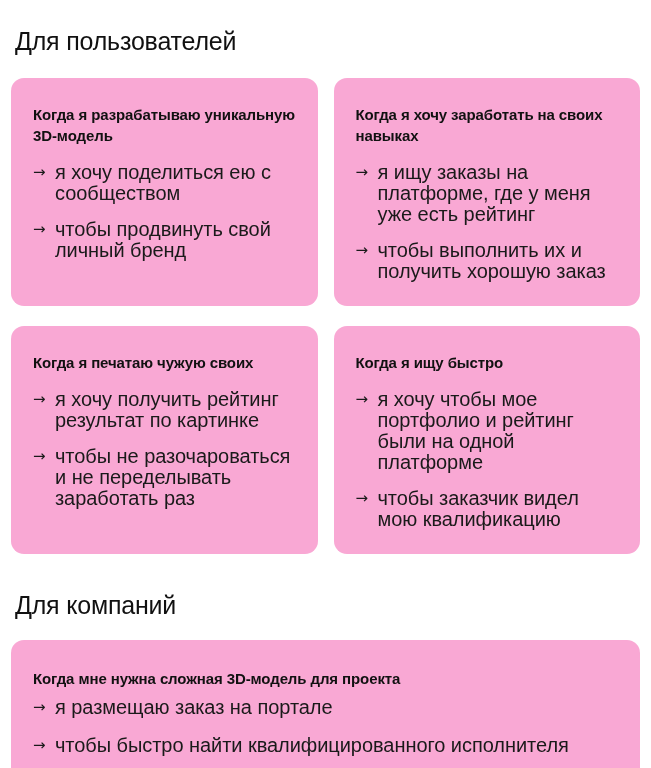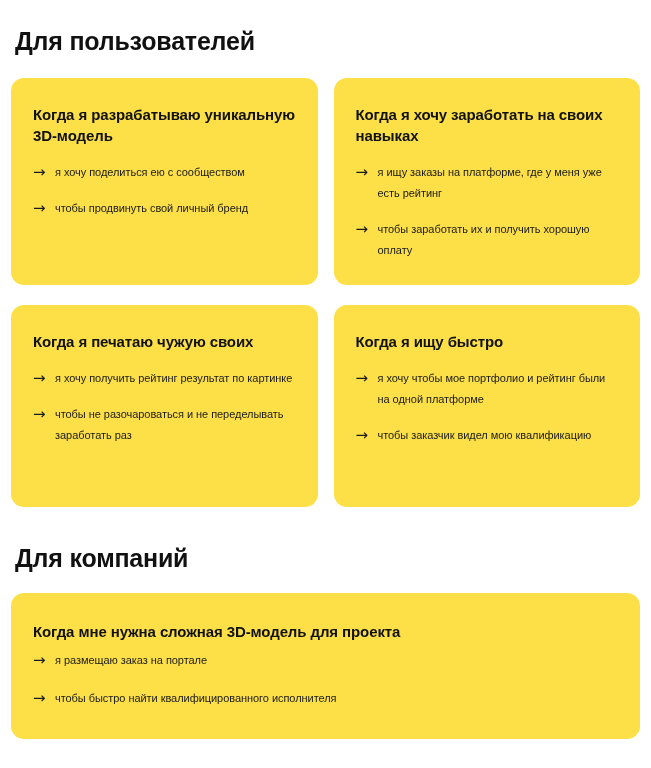--- a/index.html
+++ b/index.html
@@ -19,40 +19,40 @@
   .page {
     width: 651px;
     height: 768px;
     padding: 0 11px;
     position: relative;
   }
 
   
   .section-heading {
     font-size: 25px;
-    font-weight: bold;
+    font-weight: normal;
     letter-spacing: -0.2px;
     color: #111111;
     line-height: 30px;
     margin: 0;
     padding: 0 4px;
   }
   .section-1-heading { padding-top: 26px; }
   .section-2-heading { padding-top: 36px; }
 
   
   .card-grid {
     display: grid;
     grid-template-columns: 1fr 1fr;
     column-gap: 16px;
     row-gap: 20px;
     margin-top: 22px;
   }
   .card {
-    background: #fde047;
+    background: #f9a8d4;
     border-radius: 13px;
     padding: 26px 22px 24px 22px;
   }
   .card.row-1 { min-height: 205px; }
   .card.row-2 { min-height: 202px; }
 
   .card-title {
     font-size: 15px;
     font-weight: bold;
     line-height: 21px;
@@ -74,21 +74,21 @@
   .bullet:last-child { margin-bottom: 0; }
   .bullet-arrow {
     flex: 0 0 auto;
     width: 22px;
     font-size: 15px;
     line-height: 21px;
     color: #1a1a1a;
     font-family: "DejaVu Sans", sans-serif;
   }
   .bullet-text {
-    font-size: 11px;
+    font-size: 20px;
     line-height: 21px;
     color: #1a1a1a;
     letter-spacing: -0.05px;
   }
 
   
   .wide-card-wrap { margin-top: 20px; }
   .card.wide {
     padding: 28px 22px 30px 22px;
     min-height: 145px;
@@ -122,21 +122,21 @@
 
     <div class="card row-1">
       <div class="card-title">Когда я хочу заработать на своих навыках</div>
       <ul class="bullets">
         <li class="bullet">
           <span class="bullet-arrow">→</span>
           <span class="bullet-text">я ищу заказы на платформе, где у меня уже есть рейтинг</span>
         </li>
         <li class="bullet">
           <span class="bullet-arrow">→</span>
-          <span class="bullet-text">чтобы заработать их и получить хорошую оплату</span>
+          <span class="bullet-text">чтобы выполнить их и получить хорошую заказ</span>
         </li>
       </ul>
     </div>
 
     <div class="card row-2">
       <div class="card-title">Когда я печатаю чужую своих</div>
       <ul class="bullets">
         <li class="bullet">
           <span class="bullet-arrow">→</span>
           <span class="bullet-text">я хочу получить рейтинг результат по картинке</span>

